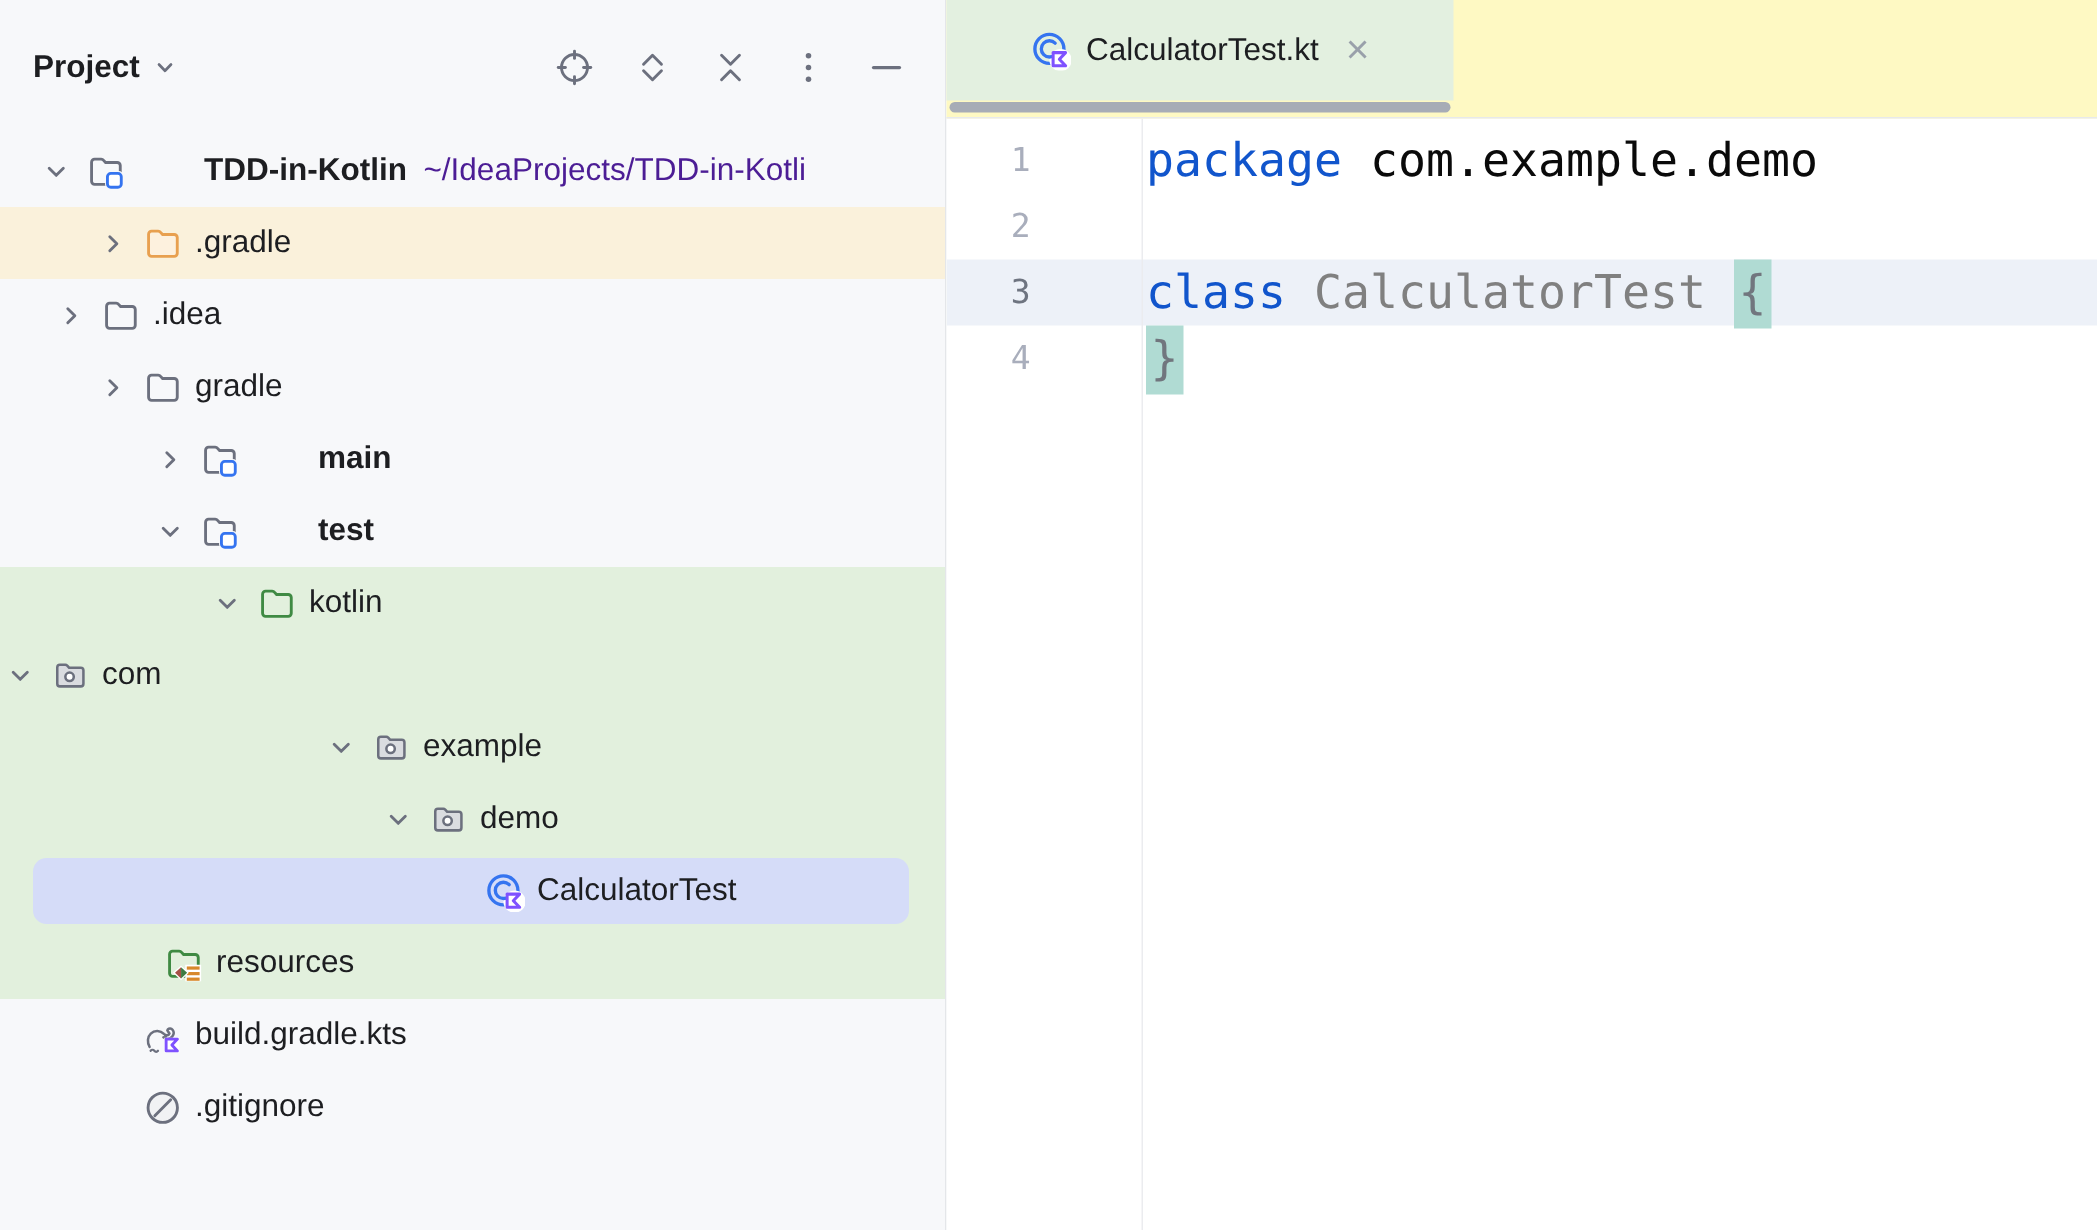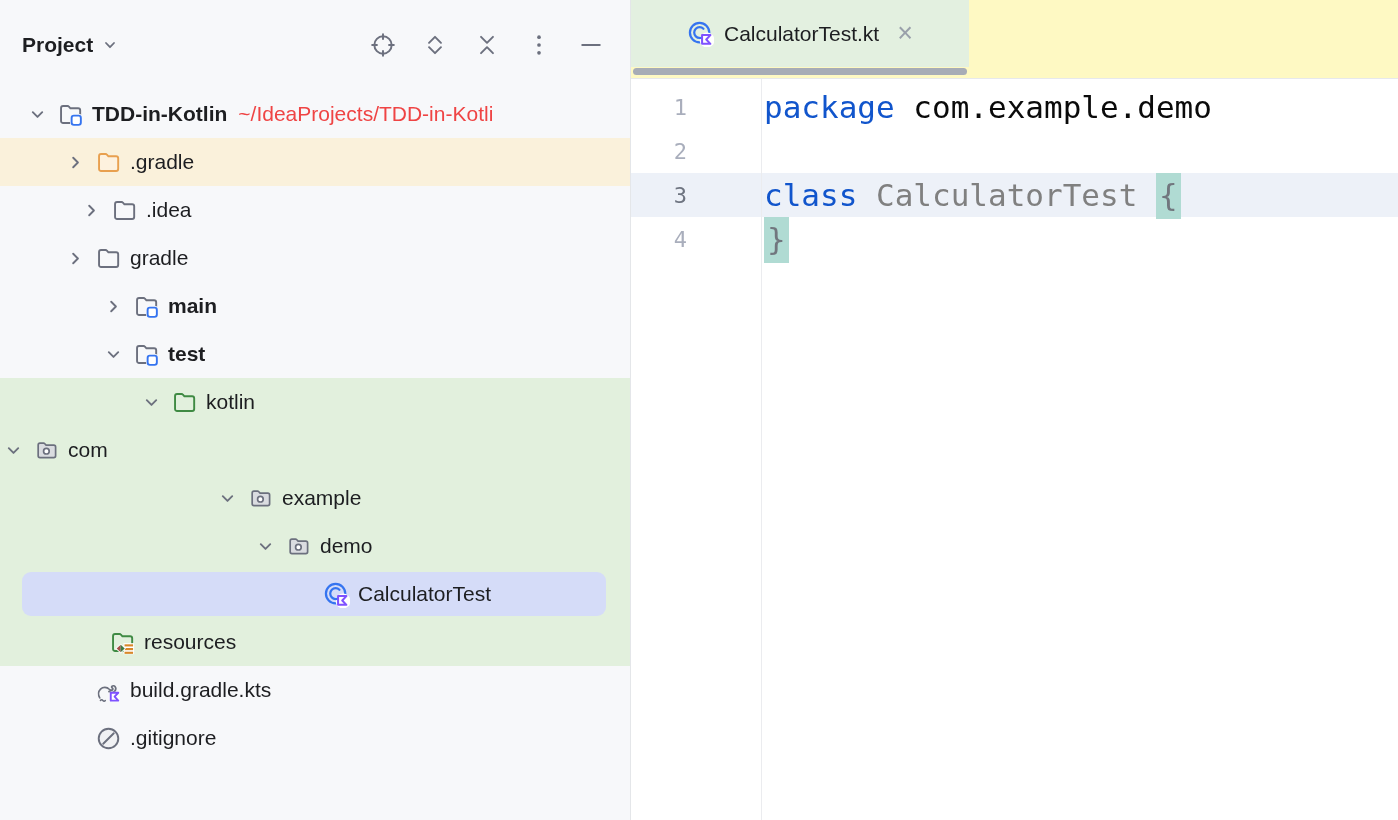--- a/index.html
+++ b/index.html
@@ -19,22 +19,22 @@
   .row { position:relative; height:48px; display:flex; align-items:center; white-space:nowrap; overflow:hidden; font-size:21px; color:#1D1E21; cursor:default; }
   .row > * { position:relative; z-index:1; }
   .row.bg-cream { background:#FAF1DB; }
   .row.bg-green { background:#E2F0DD; }
   .row.selected::before { content:""; position:absolute; left:22px; right:24px; top:2px; bottom:2px; background:#D5DCF8; border-radius:9px; z-index:0; }
   .chev { width:26px; height:26px; display:flex; align-items:center; justify-content:center; flex:0 0 26px; }
   .tree-icon { width:28px; height:28px; display:flex; align-items:center; justify-content:center; flex:0 0 28px; margin:0 8px 0 6px; }
   .tree-icon svg { width:27px; height:27px; }
   .chev svg { width:21px; height:21px; }
   .lbl { line-height:48px; }
-  .lbl.bold { font-weight:700; }
-  .path { margin-left:11px; color:#ef4444; }
+  .lbl.bold { font-weight:700;margin-left:44px; }
+  .path { margin-left:11px; color:#4c1d95; }
 
   
   .editor { flex:1; display:flex; flex-direction:column; background:#FFFFFF; min-width:0; }
   .tabbar { position:relative; height:79px; flex:0 0 79px; border-bottom:1px solid #E7E9EC; background:#fef9c3; }
   .tab { position:absolute; left:0; top:0; height:67px; min-width:338px; display:flex; align-items:center; justify-content:center; gap:10px; background:#E3F0E0; padding:0 24px; cursor:pointer; }
   .tab-icon { width:27px; height:27px; display:flex; }
   .tab-icon svg { width:27px; height:27px; }
   .tab-label { font-size:21px; color:#1D1E21; }
   .tab-close { font-size:27px; color:#99A0AA; margin-left:8px; line-height:1; cursor:pointer; font-family:"Liberation Sans", sans-serif; }
   .tab-underline { position:absolute; left:2px; top:68px; width:334px; height:7px; border-radius:4px; background:#A7ACB6; }
@@ -134,21 +134,21 @@
               <path d="M7.8 5.5 L12.3 10 L7.8 14.5" fill="none" stroke="#6C707E" stroke-width="1.8" stroke-linecap="round" stroke-linejoin="round"></path>
             </svg>
           </span>
           <span class="tree-icon">
             <svg viewBox="0 0 24 24">
               <path d="M3.6 6.3c0-1 .8-1.8 1.8-1.8h3.9c.5 0 1 .2 1.3.6l1.3 1.4h6.9c1 0 1.8.8 1.8 1.8v9.4c0 1-.8 1.8-1.8 1.8H5.4c-1 0-1.8-.8-1.8-1.8V6.3z" fill="#FDF1DE" stroke="#E8A04F" stroke-width="1.7"></path>
             </svg>
           </span>
           <span class="lbl">.gradle</span>
         </div>
-        <div class="row" style="padding-left: 78px;">
+        <div class="row" style="padding-left: 34px;">
           <span class="chev">
             <svg viewBox="0 0 20 20">
               <path d="M7.8 5.5 L12.3 10 L7.8 14.5" fill="none" stroke="#6C707E" stroke-width="1.8" stroke-linecap="round" stroke-linejoin="round"></path>
             </svg>
           </span>
           <span class="tree-icon">
             <svg viewBox="0 0 24 24">
               <path d="M3.6 6.3c0-1 .8-1.8 1.8-1.8h3.9c.5 0 1 .2 1.3.6l1.3 1.4h6.9c1 0 1.8.8 1.8 1.8v9.4c0 1-.8 1.8-1.8 1.8H5.4c-1 0-1.8-.8-1.8-1.8V6.3z" fill="none" stroke="#6C707E" stroke-width="1.7"></path>
             </svg>
           </span>

